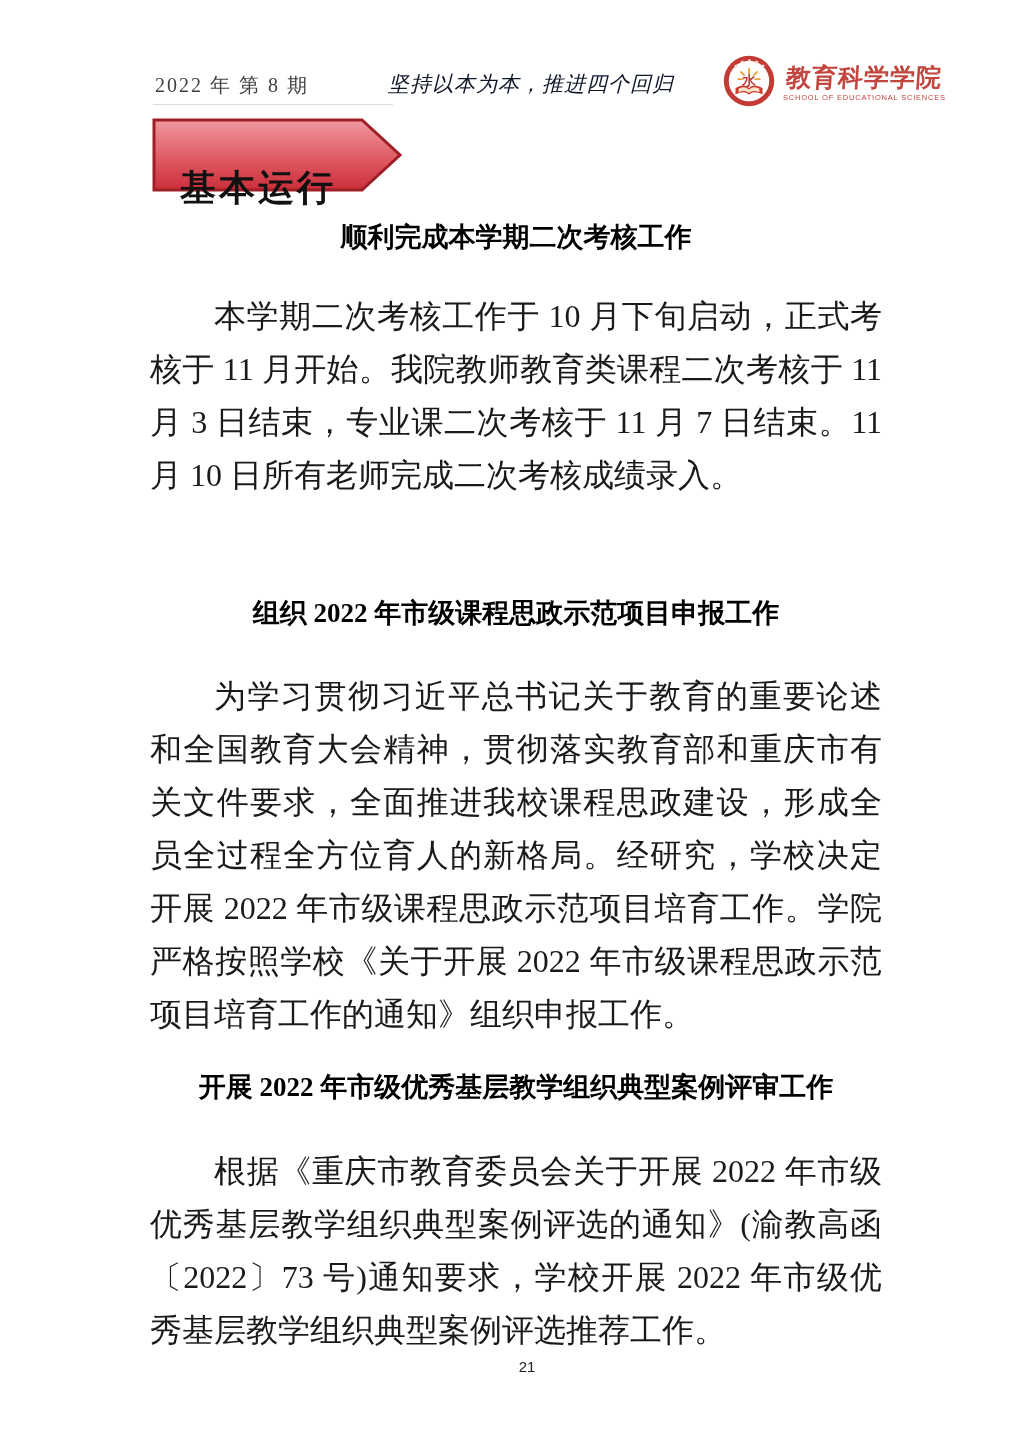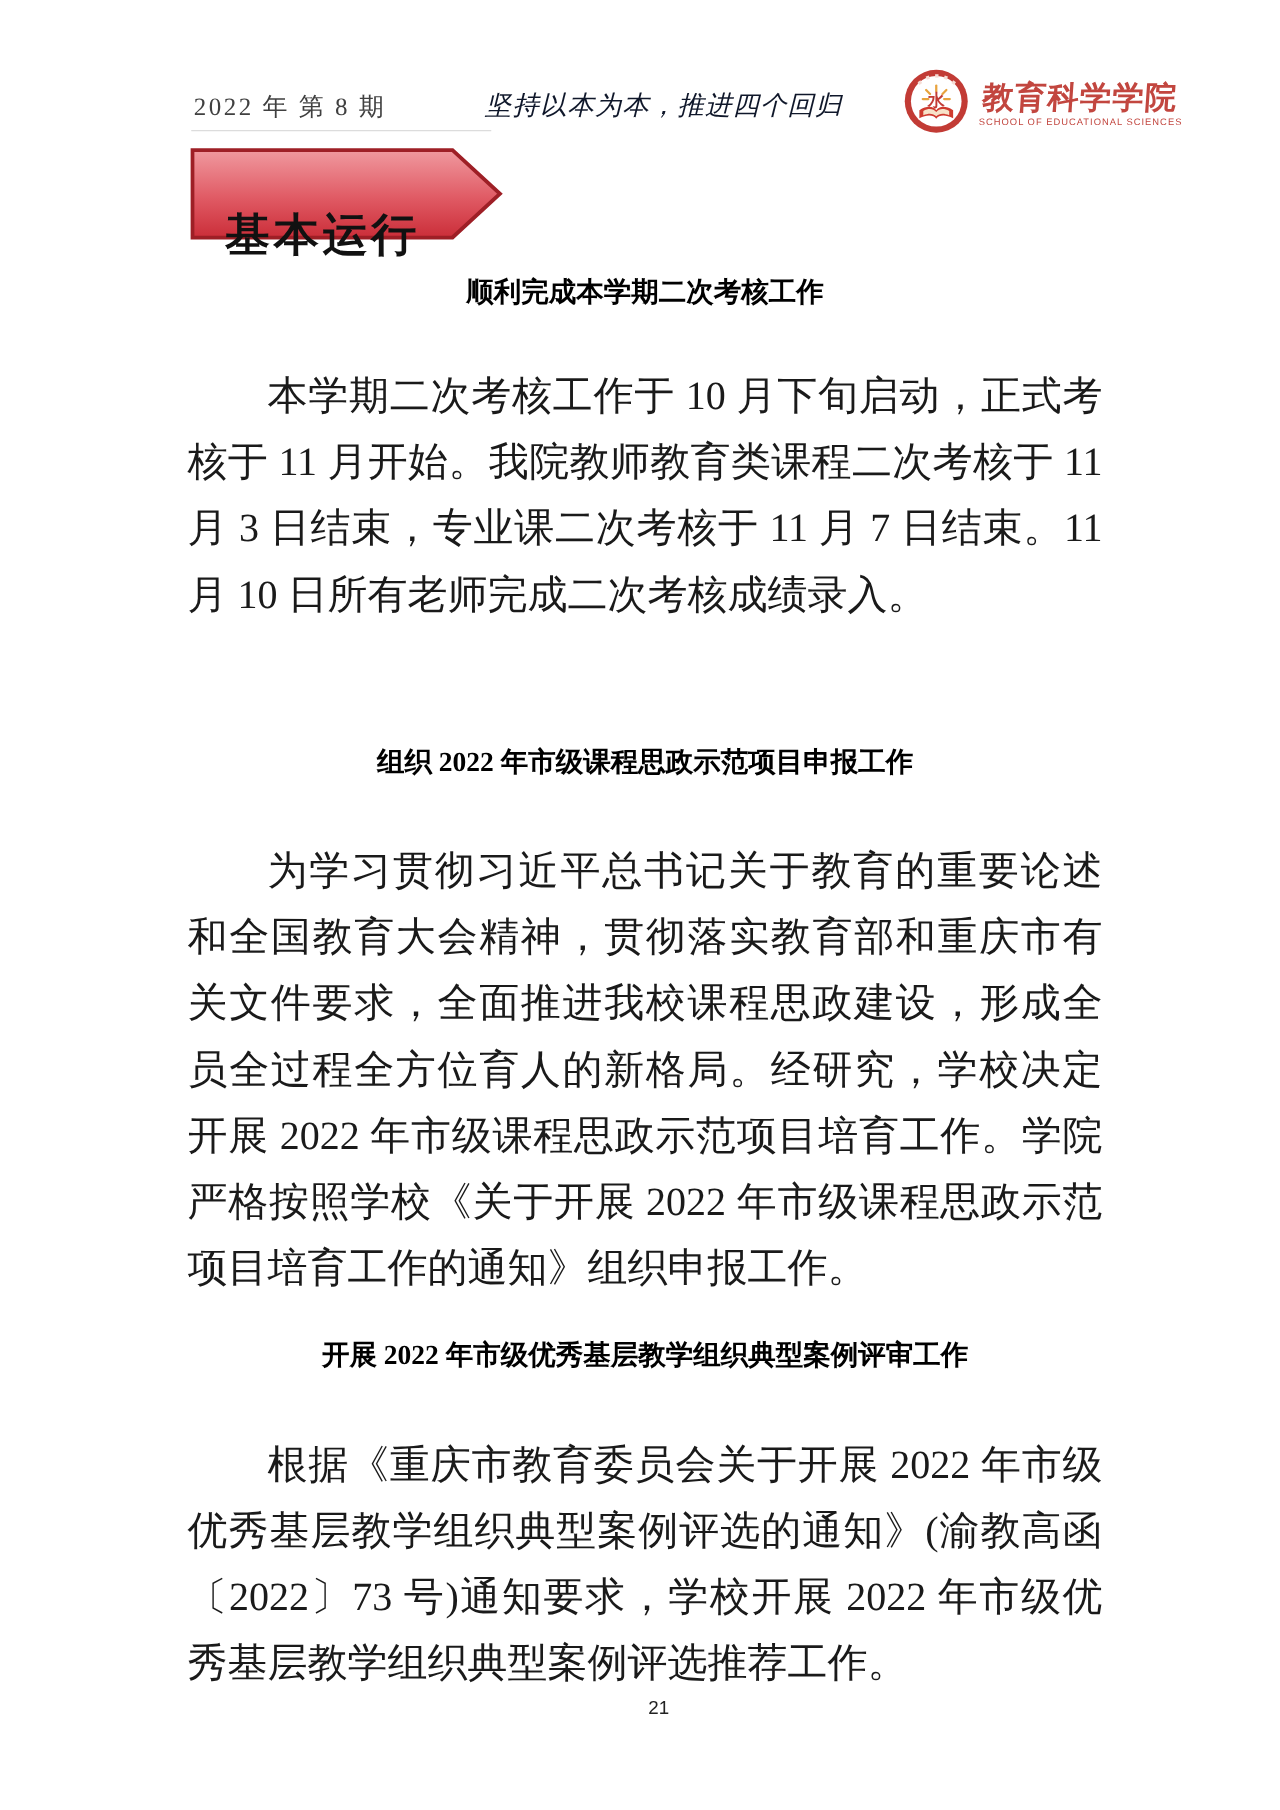--- a/index.html
+++ b/index.html
@@ -109,21 +109,21 @@
     color: #111111;
     margin-top: 17px;
   }
 
   
   .article-title {
     position: absolute;
     left: 150px;
     width: 732px;
     text-align: center;
-    font-size: 22px;
+    font-size: 27px;
     font-weight: bold;
     color: #000000;
     white-space: nowrap;
   }
   .t1 { top: 219px; }
   .t2 { top: 595px; }
   .t3 { top: 1069px; }
 
   .article-body {
     position: absolute;

